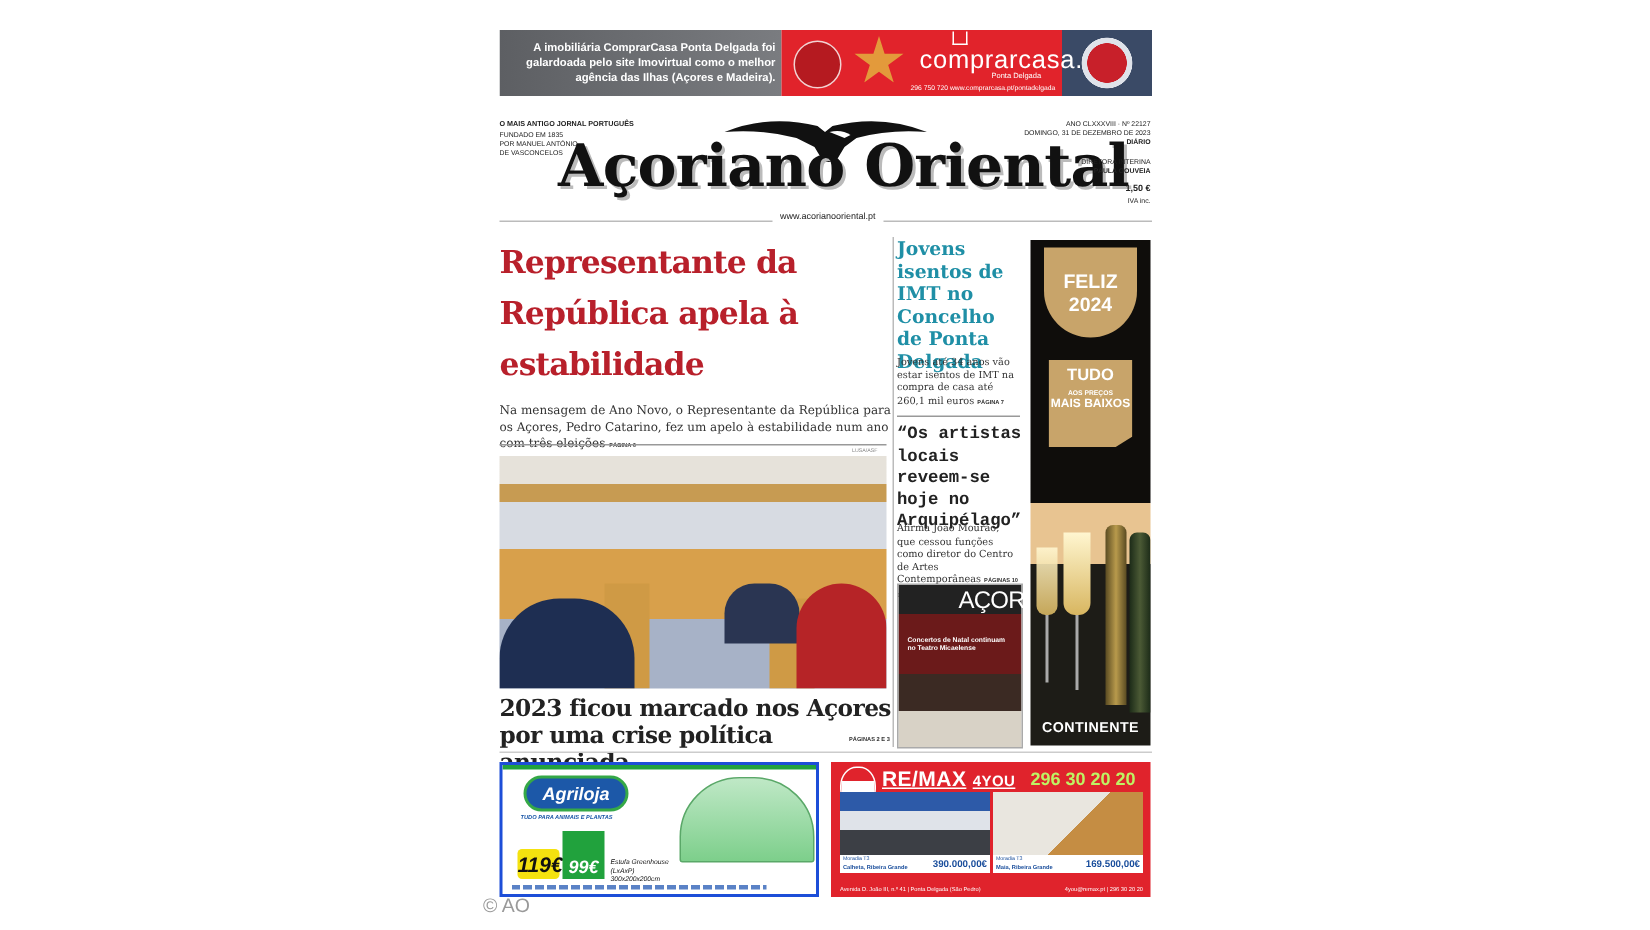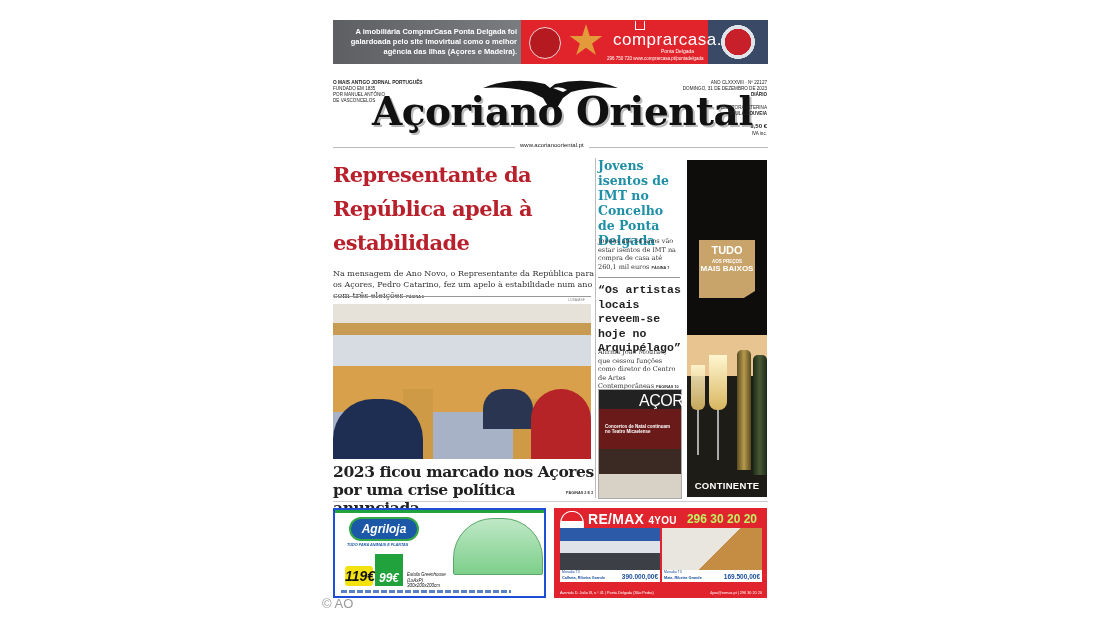--- a/index.html
+++ b/index.html
@@ -64,21 +64,21 @@
   .agri .topbar { position:absolute; left:0; top:0; width:100%; height:3px; background:#21a23d; }
   .agri .logo-a { position:absolute; left:14px; top:7px; width:66px; height:20px; background:#1c58a8; border:2px solid #35a847; border-radius:12px; color:#fff; font-weight:bold; font-size:12px; text-align:center; line-height:20px; }
   .agri .tag { position:absolute; left:12px; top:33px; font-size:3.8px; font-weight:bold; color:#1c58a8; }
   .agri .price1 { position:absolute; left:10px; top:56px; width:28px; height:20px; background:#f4e20f; font-weight:bold; font-size:14px; text-align:center; line-height:20px; color:#111; border-radius:3px; }
   .agri .price2 { position:absolute; left:40px; top:44px; width:28px; height:32px; background:#21a23d; color:#fff; font-weight:bold; font-size:12px; text-align:center; line-height:48px; }
   .agri .prod { position:absolute; left:72px; top:62px; font-size:4.5px; color:#111; line-height:5.5px; }
   .agri .greenhouse { position:absolute; left:118px; top:8px; width:88px; height:55px; background:linear-gradient(180deg,#bfe8c6,#7dcf8b); border-radius:40px 40px 2px 2px; border:1px solid #5aa868; }
   .agri .fine { position:absolute; left:6px; top:80px; width:170px; height:3px; background:repeating-linear-gradient(90deg,#5a82c6 0 6px,transparent 6px 8px); }
   .remax { left:554px; top:508px; width:213px; height:90px; background:#e0232c; overflow:hidden; }
   .remax .brand { position:absolute; left:34px; top:3px; font-size:14px; font-weight:bold; color:#fff; letter-spacing:0.3px; }
-  .remax .brand span { font-size:10px; }
+  .remax .brand span { font-size:10px;text-decoration:underline; }
   .remax .phone { position:absolute; right:10px; top:4px; font-size:12px; font-weight:bold; color:#bef264; }
   .remax .balloon { position:absolute; left:6px; top:3px; width:22px; height:26px; background:linear-gradient(180deg,#e0232c 0 33%,#fff 33% 66%,#1a4e9c 66%); border-radius:11px 11px 11px 11px / 13px 13px 13px 13px; border:1px solid #fff; }
   .remax .img1 { position:absolute; left:6px; top:20px; width:100px; height:42px; background:linear-gradient(180deg,#2d5aa8 0 30%,#dfe3e9 30% 60%,#3c3f45 60%); }
   .remax .img2 { position:absolute; left:108px; top:20px; width:100px; height:42px; background:linear-gradient(135deg,#e9e6df 0 55%,#c58d43 55%); }
   .remax .cap1 { position:absolute; left:6px; top:62px; width:100px; height:12px; background:#fff; }
   .remax .cap2 { position:absolute; left:108px; top:62px; width:100px; height:12px; background:#fff; }
   .remax .loc { position:absolute; left:2px; top:6px; font-size:3.8px; color:#1a4e9c; font-weight:bold; }
   .remax .lbl { position:absolute; left:2px; top:0px; font-size:3.5px; color:#1a4e9c; }
   .remax .price { position:absolute; right:2px; top:3px; font-size:6.5px; color:#1a4e9c; font-weight:bold; }
   .remax .foot { position:absolute; left:6px; bottom:3px; width:202px; font-size:3.8px; color:#fff; display:flex; justify-content:space-between; }
@@ -162,20 +162,21 @@
 <div class="abs mid-body" style="left:598px;top:348px;width:82px;">
   <span>Afirma João Mourão, que cessou funções como diretor do Centro de Artes Contemporâneas</span>
   <span class="pg">PÁGINAS 10 E 11</span>
 </div>
 <div class="abs acores">
   <div class="t">AÇORES</div>
   <div class="cap">Concertos de Natal continuam no Teatro Micaelense</div>
 </div>
 
 <div class="abs cont">
+  <div class="pill">FELIZ 2024</div>
   <div class="box">
     <div class="a">TUDO</div>
     <div class="b">AOS PREÇOS</div>
     <div class="c">MAIS BAIXOS</div>
   </div>
   <div class="glass1"></div>
   <div class="glass2"></div>
   <div class="stem1"></div>
   <div class="stem2"></div>
   <div class="bottle1"></div>

